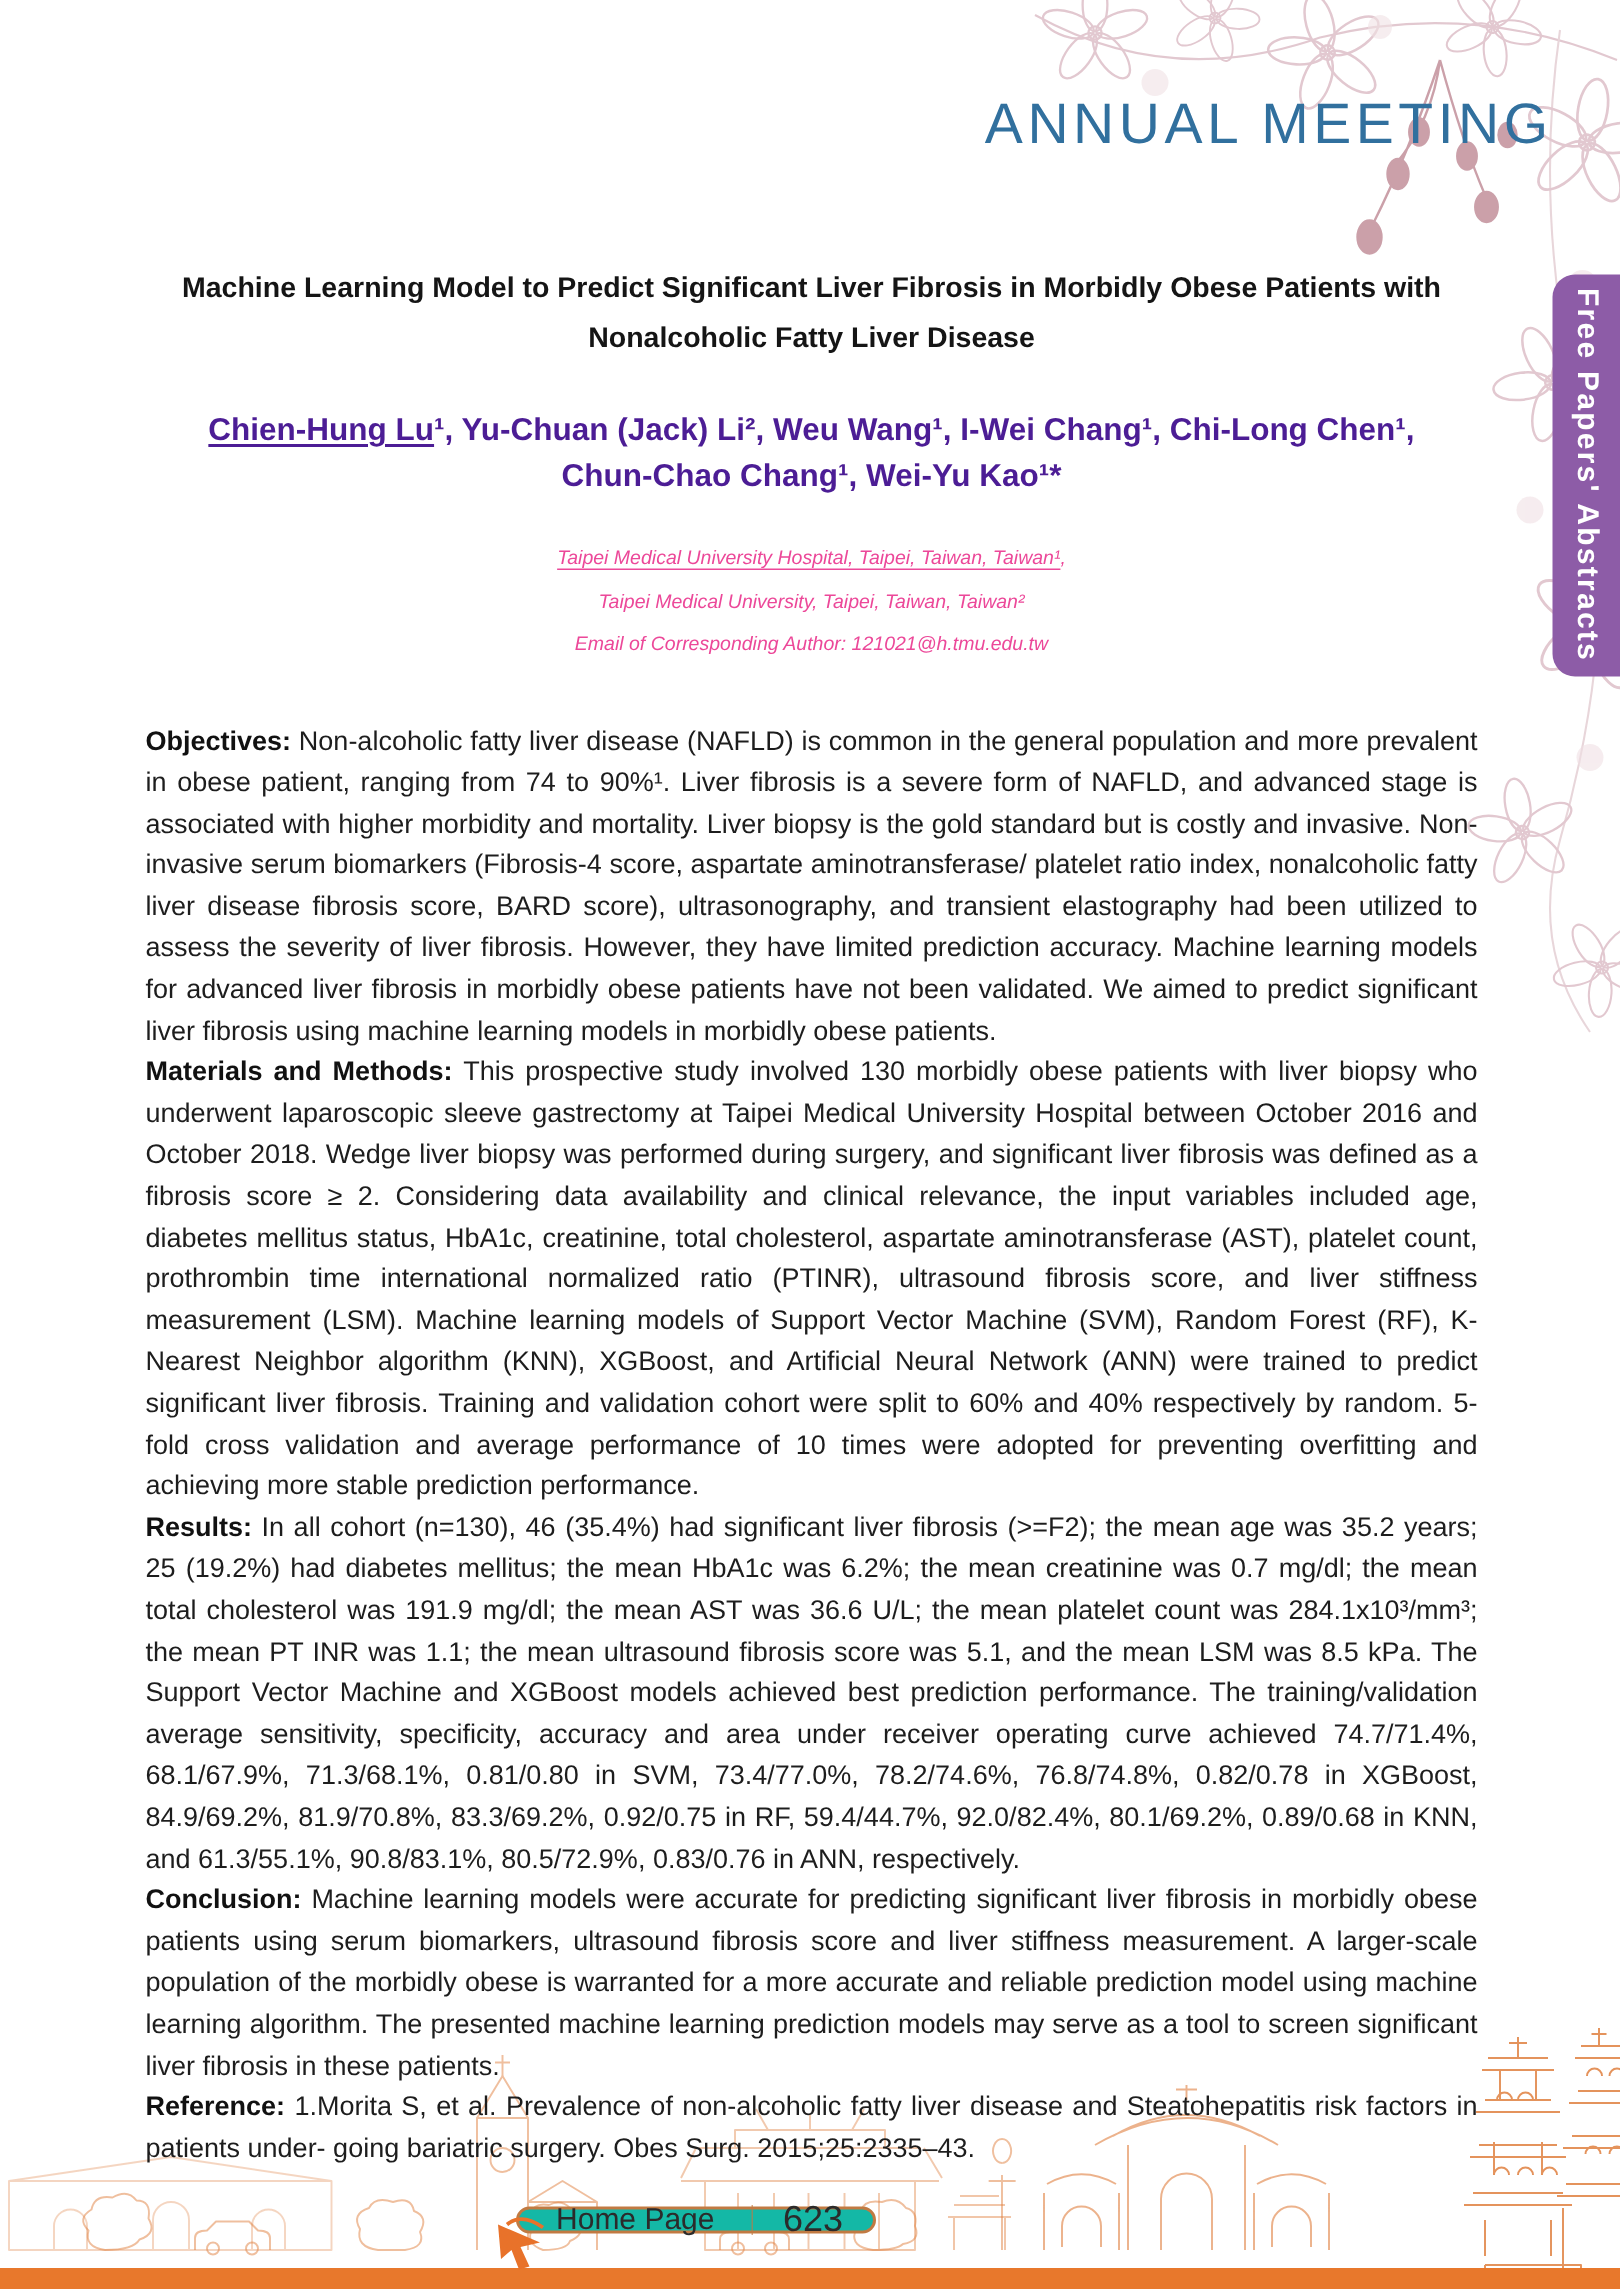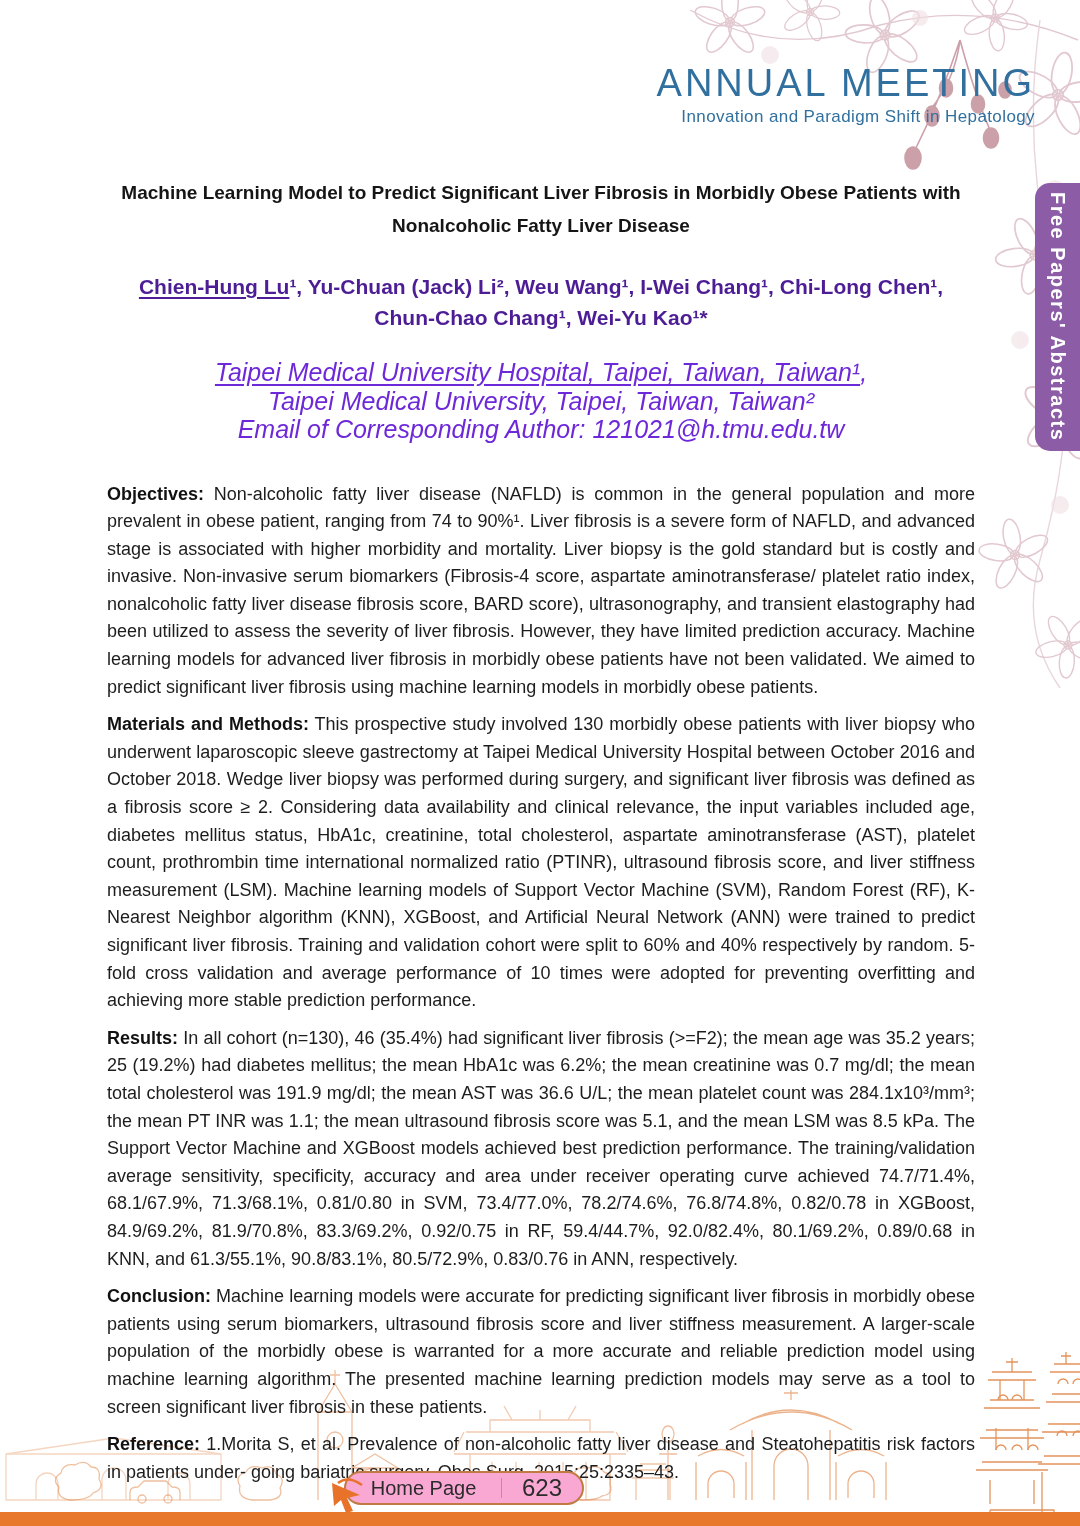--- a/index.html
+++ b/index.html
@@ -39,40 +39,40 @@
   }
   .paper-title {
     margin-top:26px; text-align:center; font-weight:bold; font-size:19px;
     line-height:33px; color:#151515;
   }
   .authors {
     margin-top:29px; text-align:center; font-weight:bold; font-size:21px;
     line-height:31px; color:#4c1d95;
   }
   .affiliations {
-    margin-top:25px; text-align:center; font-style:italic; font-size:25px;
-    line-height:28.5px; color:#6d28d9;
+    margin-top:25px; text-align:center; font-style:italic; font-size:13px;
+    line-height:28.5px; color:#ec4899;
   }
   .u { text-decoration:underline; text-underline-offset:3px; }
   .abstract {
     margin-top:37px; text-align:justify; font-size:18px; line-height:27.6px;
     color:#1d1d1d;
   }
-  .abstract p { margin:10px; }
+  .abstract p { margin:0; }
   .abstract b { color:#111; }
   
   .skyline { position:absolute; left:0; bottom:13px; z-index:0; }
   .bottom-bar {
     position:absolute; left:0; bottom:0; width:1080px; height:14px;
     background:#e8782c; z-index:2;
   }
   
   .home-pill {
-    position:absolute; left:344px; top:1471px; width:240px; height:34px;
-    border:2px solid #c17a42; border-radius:18px; background:#f9a8d4;
+    position:absolute; left:344px; top:1471px; width:240px; height:18px;
+    border:2px solid #c17a42; border-radius:18px; background:#14b8a6;
     display:flex; align-items:center; z-index:3; cursor:pointer;
   }
   .home-pill .home-label {
     flex:1; text-align:center; font-size:20px; color:#2b2b2b;
   }
   .home-pill .pill-divider {
     width:1px; height:20px; background:#c17a42; opacity:0.65;
   }
   .home-pill .page-number {
     width:80px; text-align:center; font-size:24px; color:#2b2b2b;
@@ -124,21 +124,20 @@
           <circle cx="260" cy="18" r="8"></circle>
         <circle cx="395" cy="190" r="10"></circle>
           <circle cx="360" cy="340" r="9"></circle>
         <circle cx="400" cy="505" r="9"></circle>
       </g>
     </g>
   </svg>
 
   <div class="header-block">
     <div class="header-title">ANNUAL MEETING</div>
-    <div class="header-subtitle">Innovation and Paradigm Shift in Hepatology</div>
   </div>
 
   <div class="side-tab">
     <span>Free Papers' Abstracts</span>
   </div>
 
   <div class="content">
 
     <div class="paper-title">Machine Learning Model to Predict Significant Liver Fibrosis in Morbidly Obese Patients with Nonalcoholic Fatty Liver Disease</div>
 

